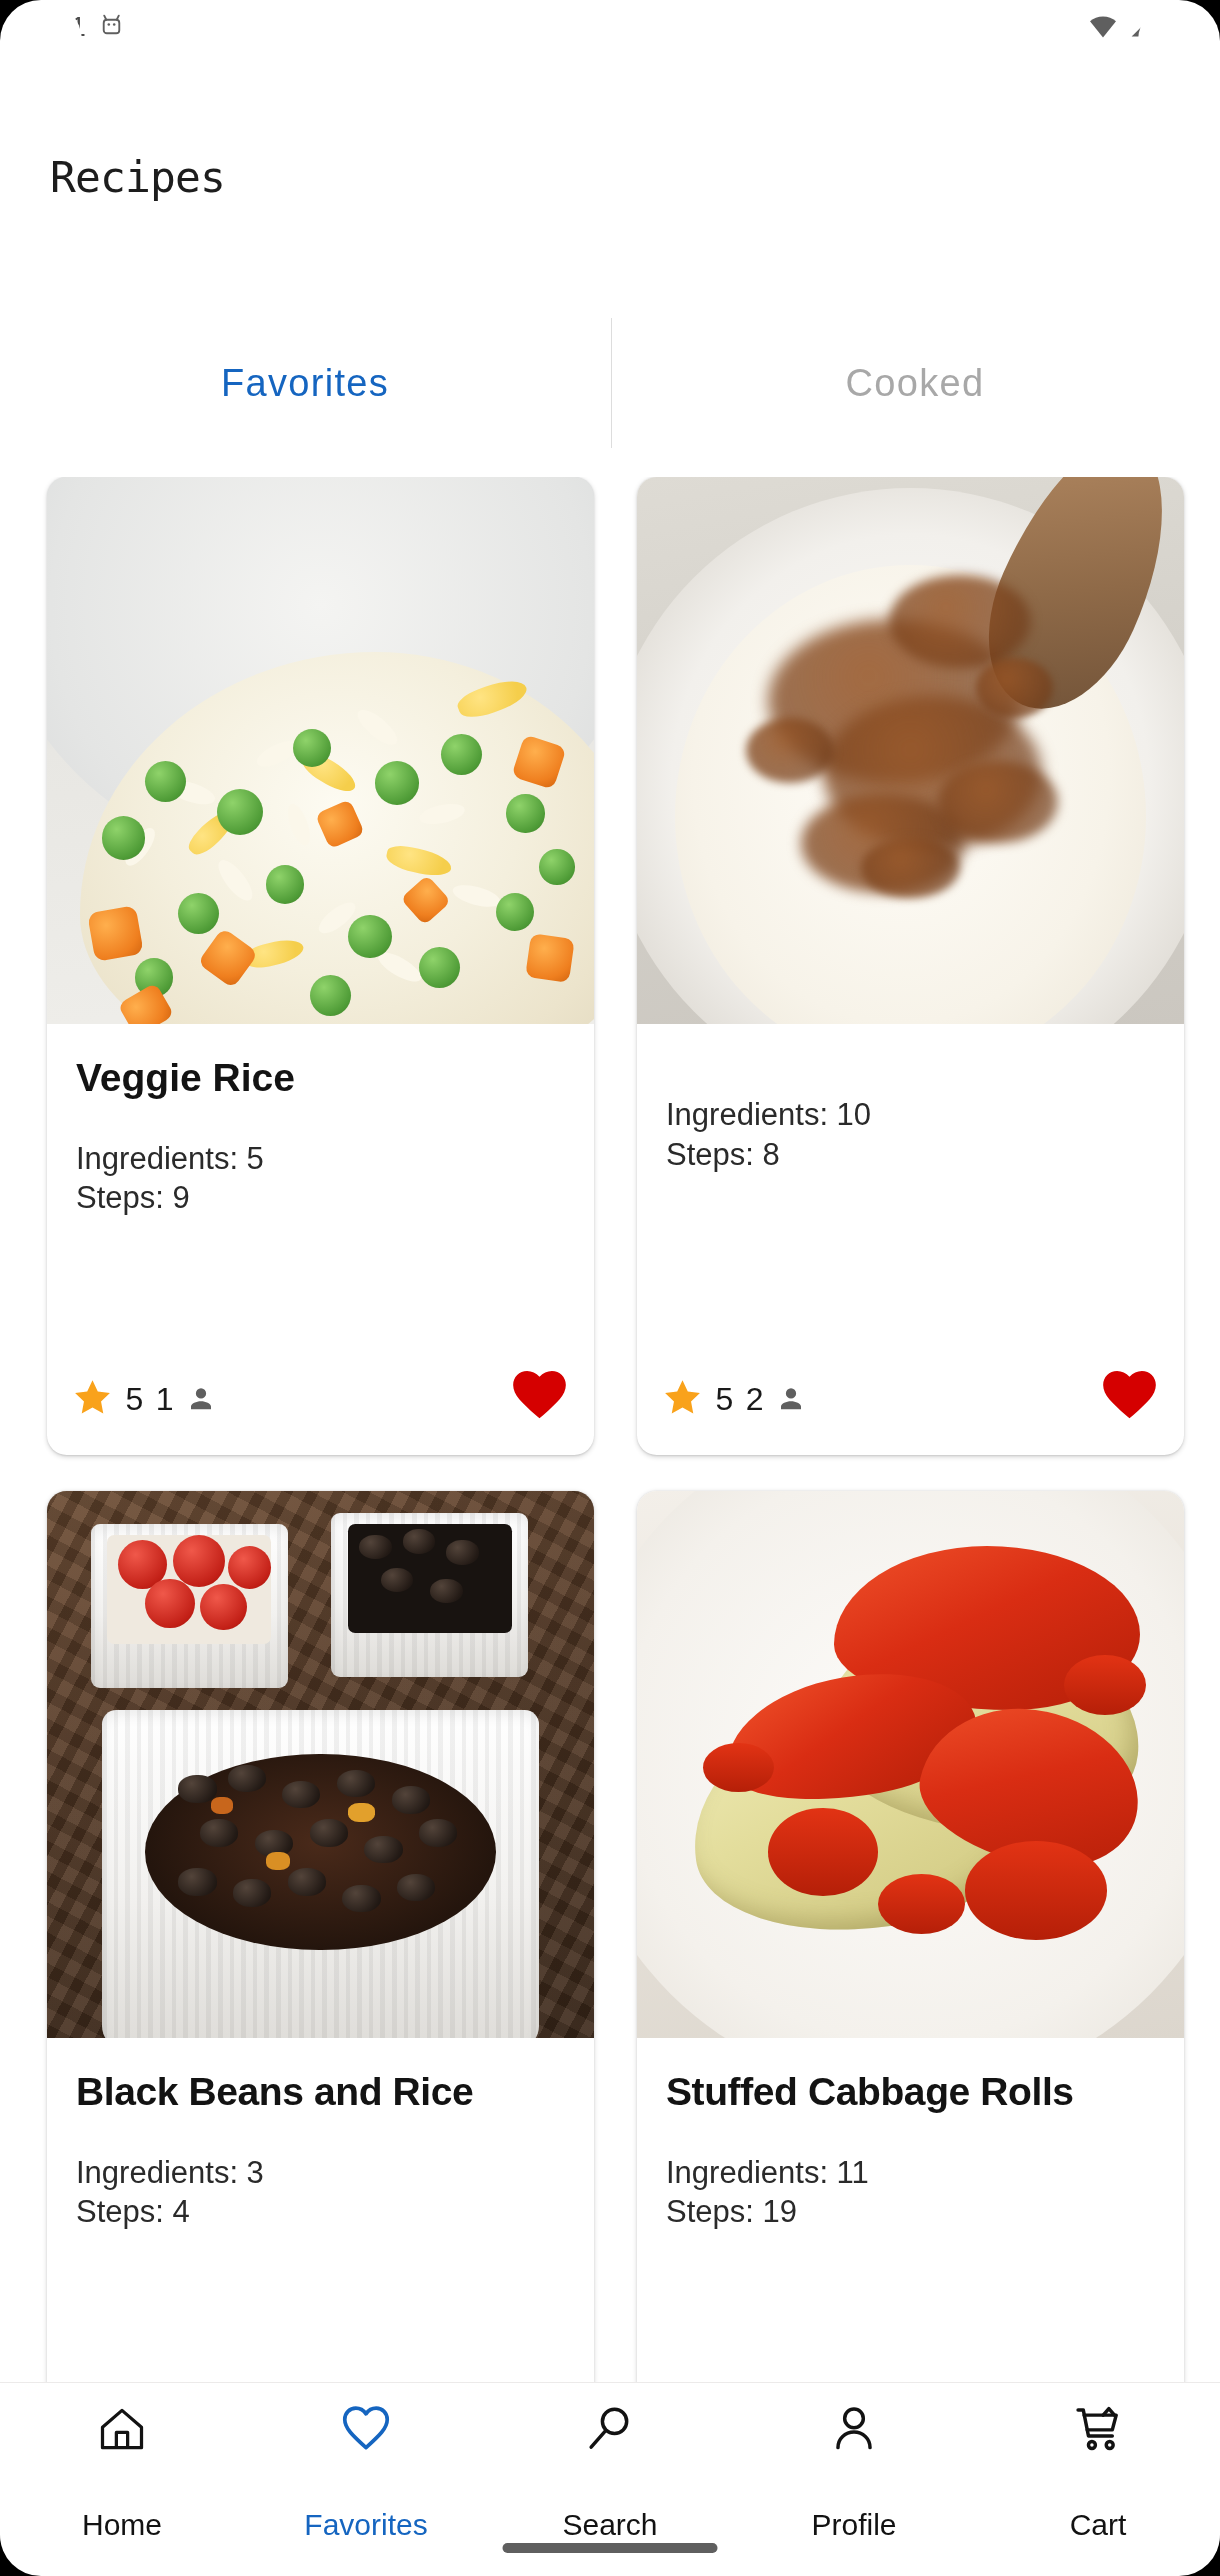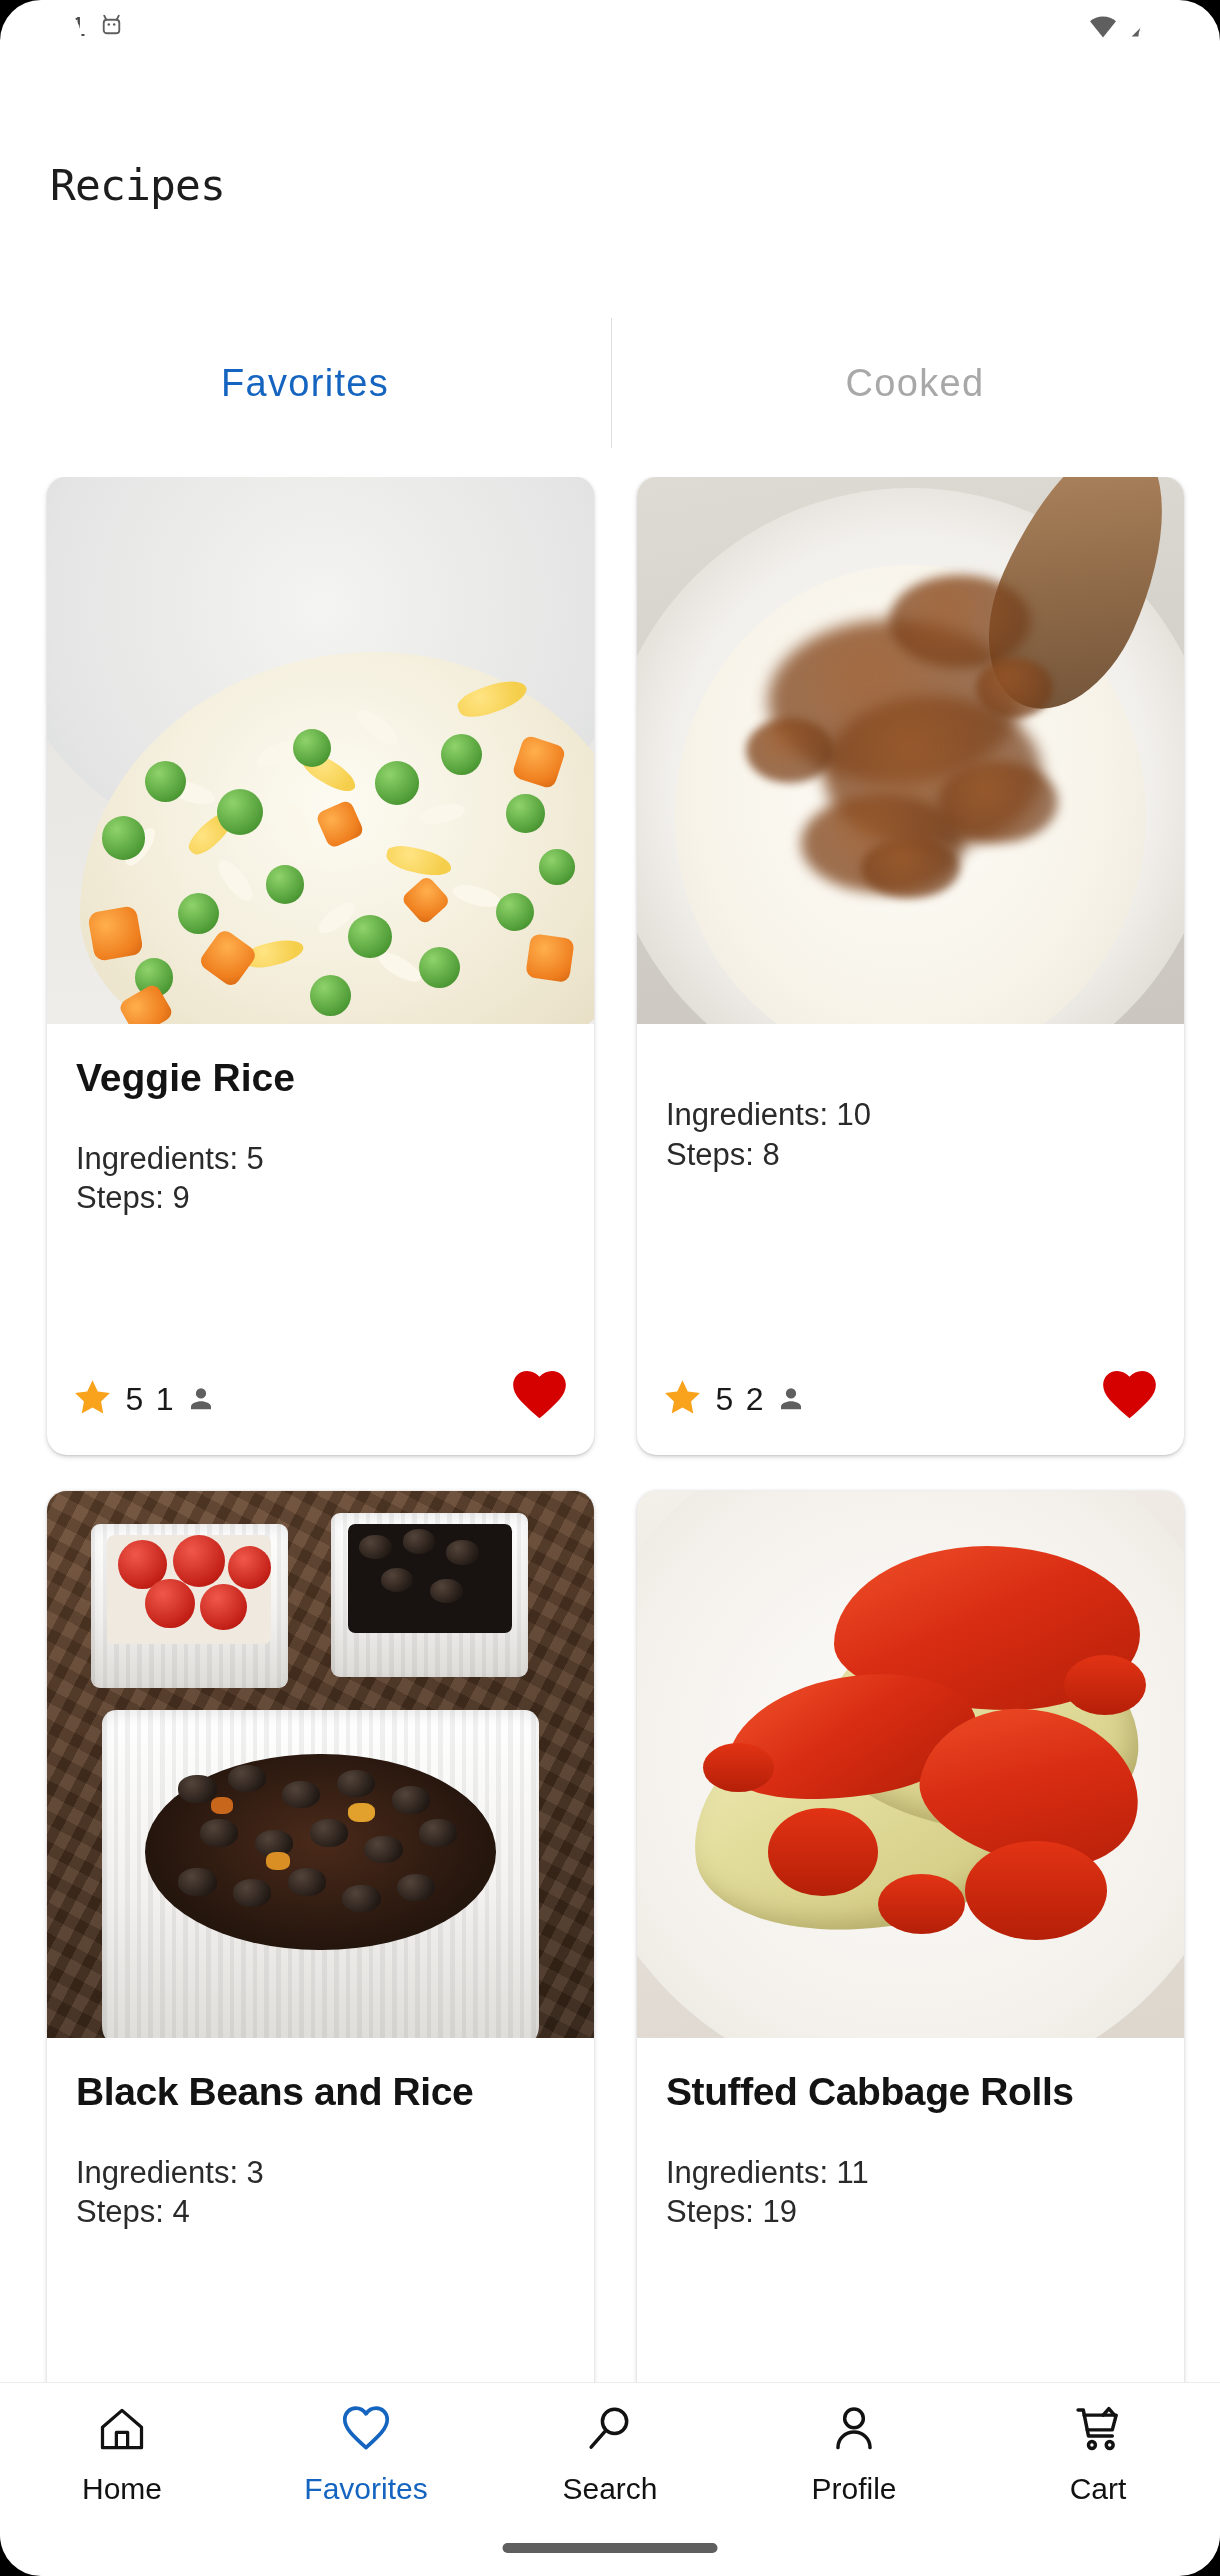--- a/index.html
+++ b/index.html
@@ -32,21 +32,21 @@
   }
   .sb-left{ display:flex; align-items:center; gap:12.5px; }
   .sb-clock{
     font-family:"Liberation Sans Narrow","Liberation Sans",sans-serif;
     font-size:27px; color:#4a4a4a; letter-spacing:0.4px;
   }
   .sb-right{ display:flex; align-items:center; gap:11.6px; }
 
   
   #appbar{
-    position:absolute; top:62px; left:0; width:1220px; height:246px;
+    position:absolute; top:54px; left:0; width:1220px; height:246px;
     display:flex; align-items:center;
   }
   #page-title{
     margin-left:50px;
     font-family:"DejaVu Sans Mono","Liberation Mono",monospace;
     font-size:43px; font-weight:400; color:#1d1d1d;
     letter-spacing:-0.9px;
   }
 
   
@@ -131,21 +131,21 @@
     display:flex; align-items:flex-start;
     padding-top:19.7px;
     z-index:40;
   }
   .nav-item{
     flex:1 1 0;
     display:flex; flex-direction:column; align-items:center; gap:14.3px;
   }
   .nav-label{
     font-family:"Liberation Sans Narrow","Liberation Sans",sans-serif;
-    font-size:30px; color:#121212;
+    font-size:30px; color:#121212;margin-top:36px;
   }
   .nav-item.active .nav-label{ color:#1565C0; }
   #home-indicator{
     position:absolute; bottom:23px; left:50%; transform:translateX(-50%);
     width:215px; height:9.8px; border-radius:5.4px; background:#5f5f5f;
     z-index:45;
   }
 
   
   .food{ position:absolute; inset:0; }

